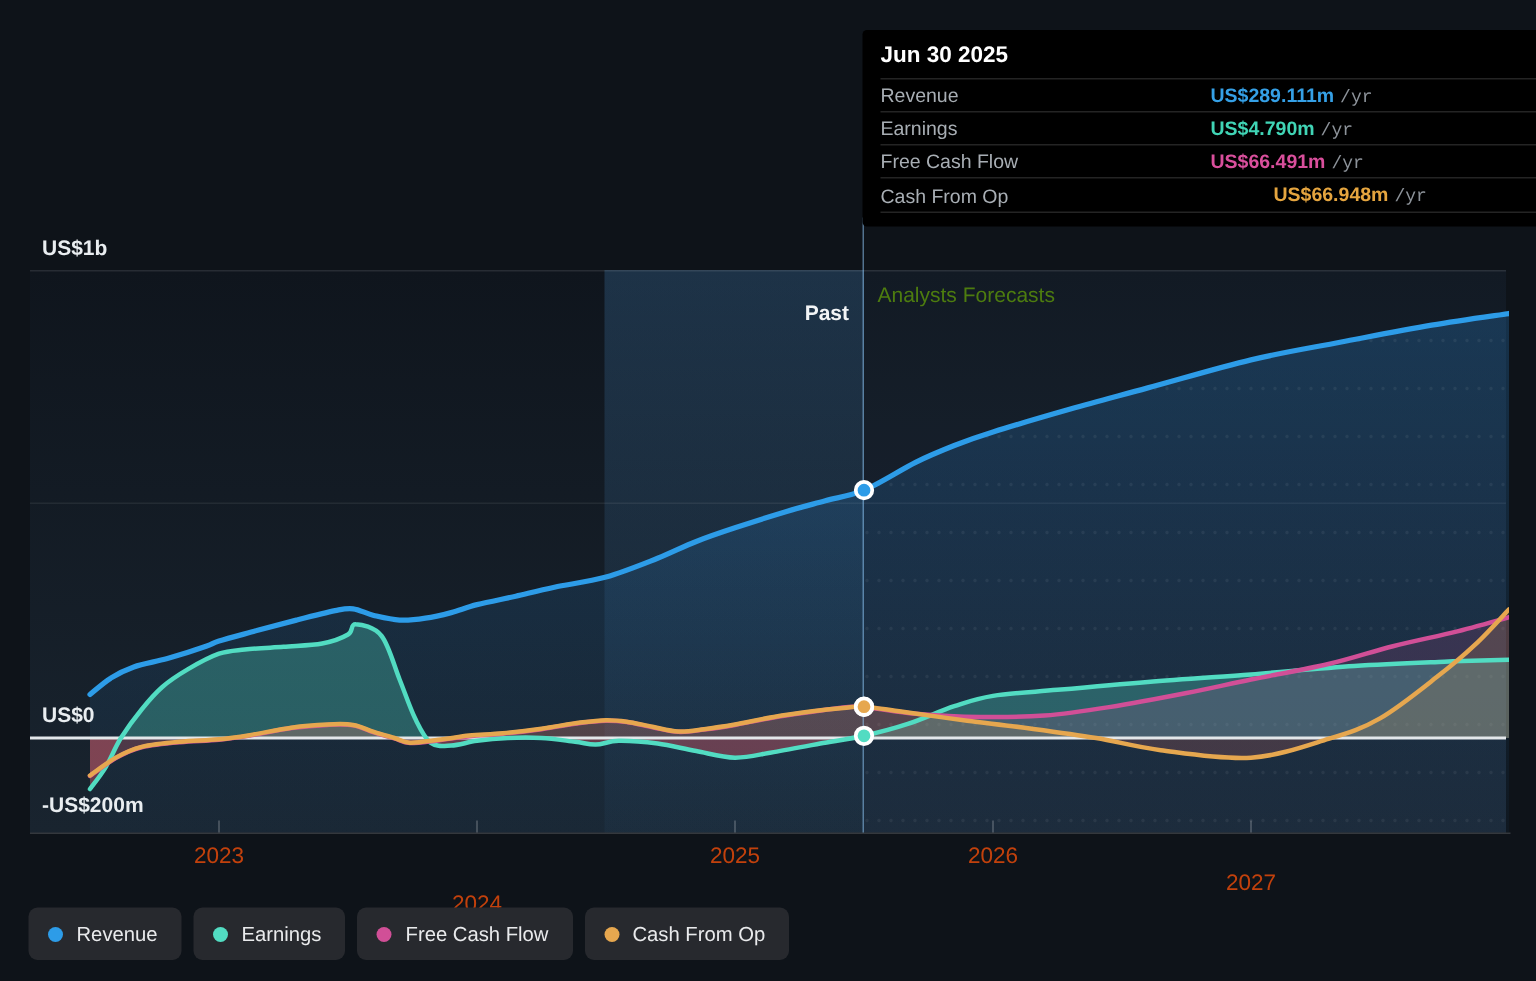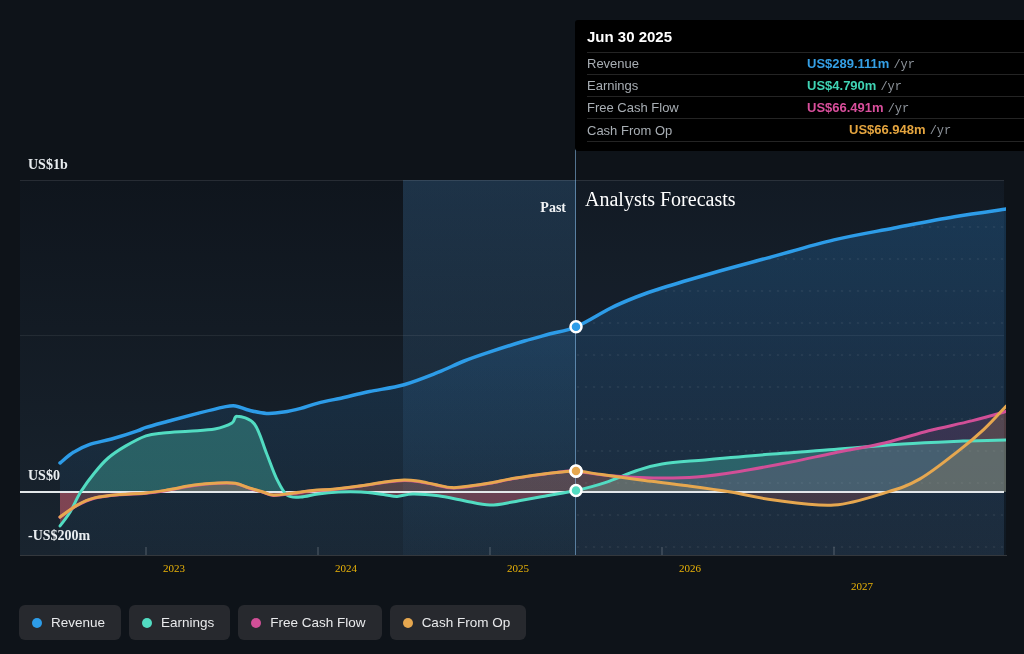--- a/index.html
+++ b/index.html
@@ -1,23 +1,23 @@
 <!DOCTYPE html>
 <html><head>
 <meta charset="utf-8">
 <style>
   html,body{margin:0;padding:0;background:#0e1319;}
   #stage{position:relative;width:1024px;height:654px;background:#0e1319;overflow:hidden;
          font-family:"Liberation Sans","DejaVu Sans",sans-serif;}
   #plot{position:absolute;left:0;top:0;}
-  .abslbl{position:absolute;white-space:nowrap;font-family:Liberation Serif, serif;}
+  .abslbl{position:absolute;white-space:nowrap;}
   .ylbl{font-size:14px;font-weight:700;color:#e9edf0;}
-  .xlbl{font-size:11px;color:#eab308;transform:translateX(-50%);margin-left:28px;}
+  .xlbl{font-size:15px;color:#c2410c;transform:translateX(-50%);}
   .past-lbl{font-size:14px;font-weight:700;color:#f2f4f6;}
-  .fcst-lbl{font-size:20px;color:#ffffff;}
+  .fcst-lbl{font-size:14px;color:#4d7c0f;}
   
   .tooltip{position:absolute;left:575px;top:20px;width:463px;background:#000;border-radius:3px;
            padding:0 12px 9px 12px;box-sizing:border-box;z-index:5;}
   .tt-title{height:32px;line-height:33px;font-size:15px;font-weight:700;color:#fff;}
   .tt-row{display:flex;align-items:center;height:21px;border-top:1px solid rgba(255,255,255,0.14);
           font-size:13px;}
   .tt-row:last-child{border-bottom:1px solid rgba(255,255,255,0.14);height:22px;}
   .tt-label{width:220px;color:#a8aeb4;}
   .tt-val{font-weight:700;}
   .tt-suffix{color:#8d939a;font-weight:400;font-size:12px;margin-left:4px;font-family:Liberation Mono, monospace;}
@@ -110,21 +110,21 @@
         <line x1="662" y1="547" x2="662" y2="555" stroke="rgba(255,255,255,0.25)"></line>
         <line x1="834" y1="547" x2="834" y2="555" stroke="rgba(255,255,255,0.25)"></line>
       </g>
   </svg>
 
   <div class="abslbl ylbl" style="left:28px;top:157px;">US$1b</div>
   <div class="abslbl ylbl" style="left:28px;top:468px;">US$0</div>
   <div class="abslbl ylbl" style="left:28px;top:528px;">-US$200m</div>
 
   <div class="abslbl xlbl" style="left:146px;top:562px;">2023</div>
-  <div class="abslbl xlbl" style="left:318px;top:562px;">2024</div>
+  <div class="abslbl xlbl" style="left:318px;top:594px;">2024</div>
   <div class="abslbl xlbl" style="left:490px;top:562px;">2025</div>
   <div class="abslbl xlbl" style="left:662px;top:562px;">2026</div>
   <div class="abslbl xlbl" style="left:834px;top:580px;">2027</div>
 
   <div class="abslbl past-lbl" style="left:416px;top:200px;width:150px;text-align:right;">Past</div>
   <div class="abslbl fcst-lbl" style="left:585px;top:188px;">Analysts Forecasts</div>
 
   <div class="tooltip">
     <div class="tt-title">Jun 30 2025</div>
     <div class="tt-row">

